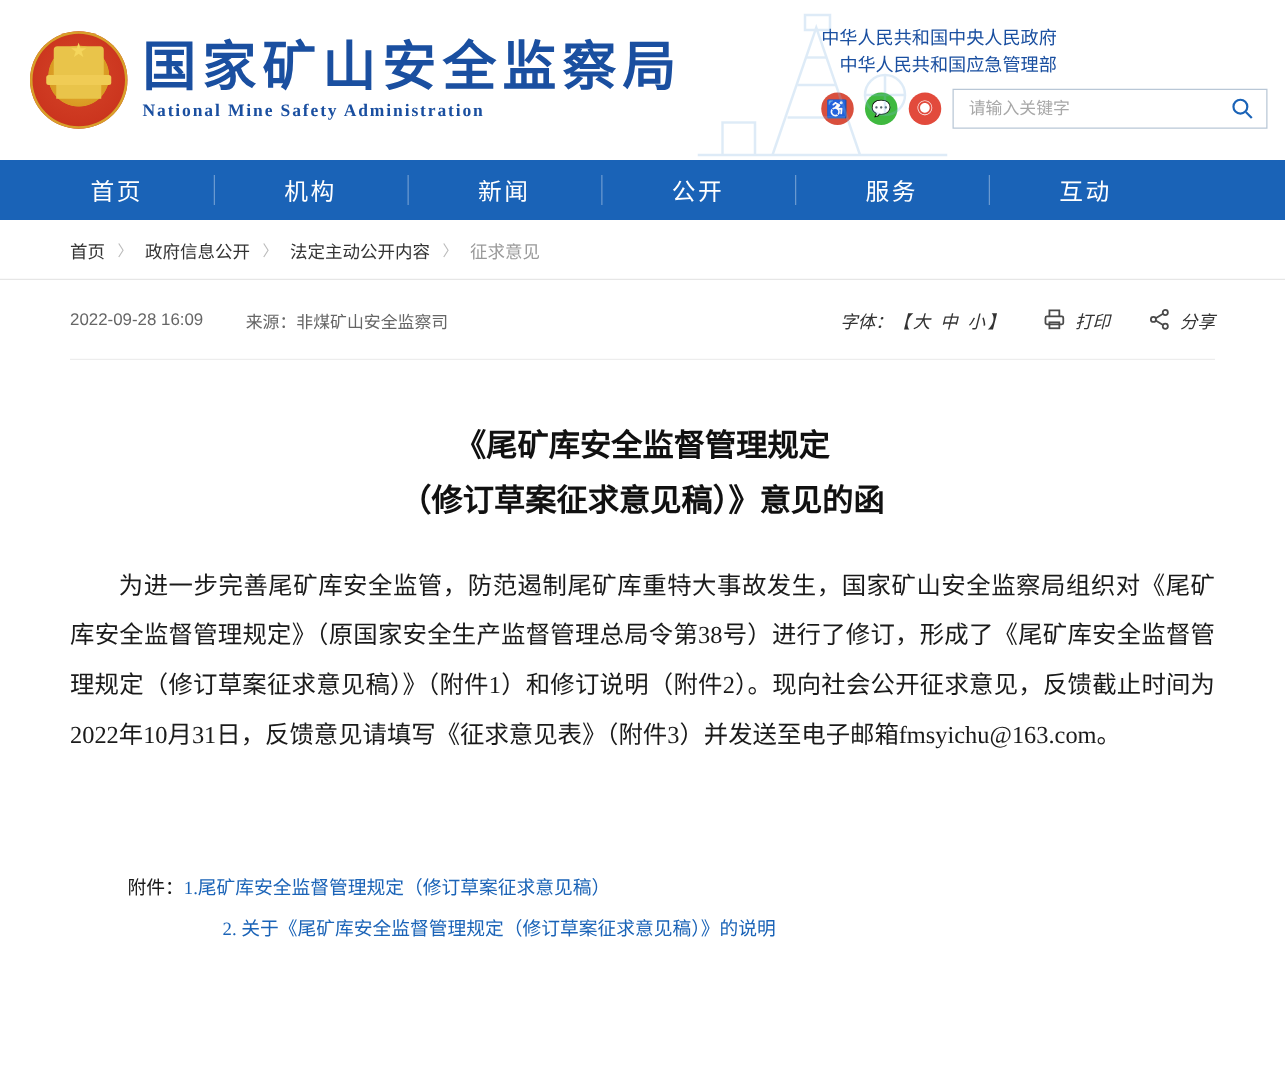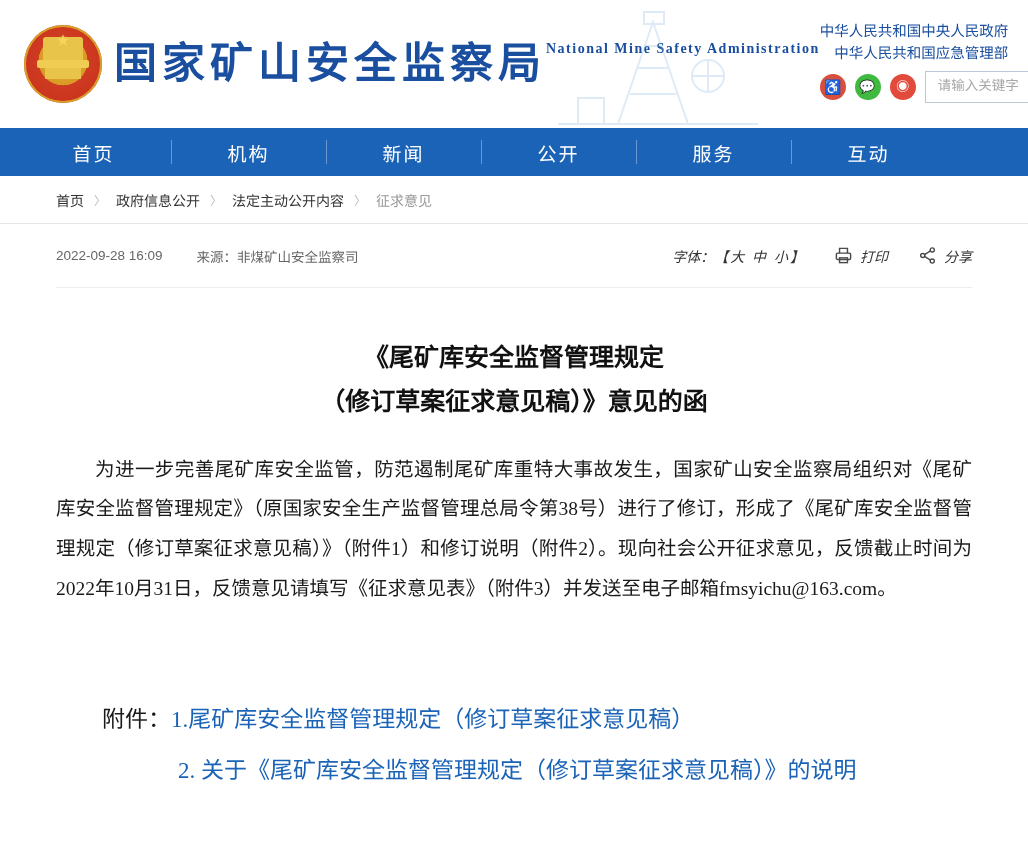--- a/index.html
+++ b/index.html
@@ -55,21 +55,21 @@
   }
   .emblem .star {
     position: absolute;
     left: 50%; top: 9px;
     transform: translateX(-50%);
     color: #f5d65c;
     font-size: 13px;
     line-height: 1;
     z-index: 3;
   }
-  .title-block { display: flex; flex-direction: row; justify-content: center; }
+  .title-block { display: flex; flex-direction: column; justify-content: center; }
   .title-cn {
     color: #1a4fa0;
     font-family: "Liberation Serif", serif;
     font-weight: bold;
     font-size: 43px;
     letter-spacing: 5px;
     line-height: 1.15;
     white-space: nowrap;
   }
   .title-en {
@@ -120,21 +120,21 @@
     width: 252px; height: 32px;
     border: 1px solid #b9c7d6;
     background: #fff;
     padding: 0 8px 0 10px;
   }
   .search-box input {
     border: 0; outline: 0;
     flex: 1;
     font-size: 13.5px;
     color: #333;
-    font-family: Liberation Mono, monospace;
+    font-family: Liberation Sans, sans-serif;
   }
   .search-box input::placeholder { color: #a8a8a8; }
   .search-btn {
     background: none; border: 0; cursor: pointer;
     color: #1a4fa0; padding: 0 2px;
     display: flex; align-items: center;
   }
 
   
   .derrick {
@@ -233,21 +233,21 @@
     font-size: 19.5px;
     color: #1a1a1a;
     line-height: 2.05;
     text-align: justify;
     text-indent: 2em;
   }
 
   .attach-block {
     margin-top: 86px;
     font-family: "Liberation Serif", serif;
-    font-size: 23px;
+    font-size: 15px;
     line-height: 2.2;
     color: #1a1a1a;
   }
   .attach-label { padding-left: 46px; }
   .attach-link { color: #1a63b7; text-decoration: none; cursor: pointer; }
   .attach-line-2 { padding-left: 122px; }
 </style>
 </head>
 <body>
 

